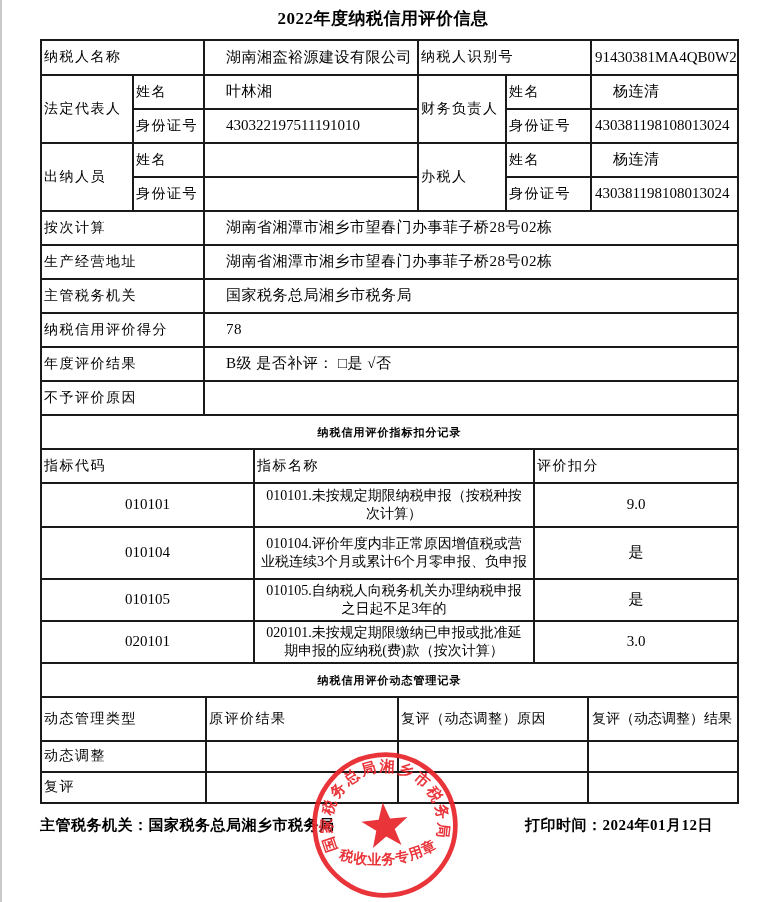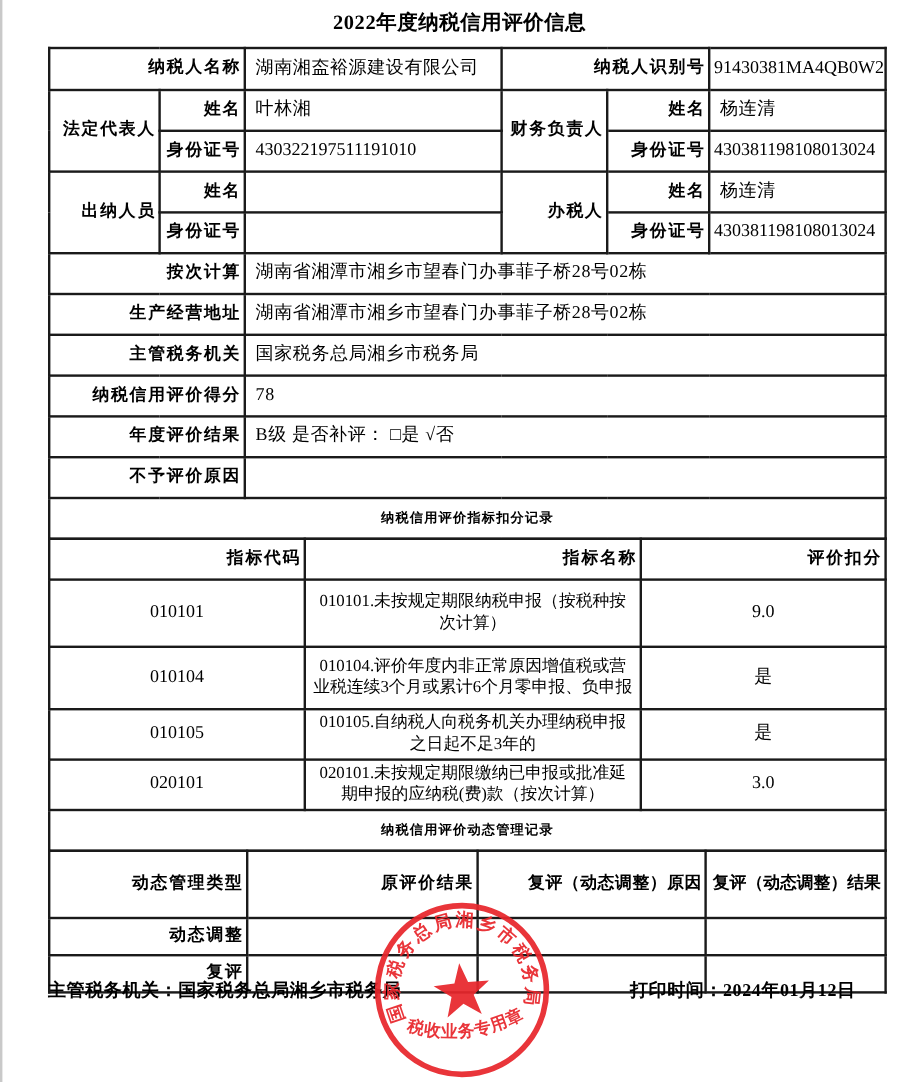--- a/index.html
+++ b/index.html
@@ -12,26 +12,26 @@
   h1{
     text-align:center;font-size:17px;font-weight:bold;margin:7px 0 9px 0;
     letter-spacing:0.5px;
   }
   table{border-collapse:collapse;table-layout:fixed;margin-left:40px;width:697px;}
   table.stack{margin-top:-2px;}
   td{
     border:2px solid #1a1a1a;font-size:14px;padding:1px 4px;
     overflow:hidden;vertical-align:middle;line-height:1.3;
   }
-  td.lab{text-align:right;font-weight:bold;letter-spacing:1.5px;padding:1px 2px;}
-  td.val{text-align:left;padding-left:8px;font-size:15px;letter-spacing:0.5px;}
+  td.lab{text-align:left;font-weight:normal;letter-spacing:1.5px;padding:1px 2px;}
+  td.val{text-align:left;padding-left:21px;font-size:15px;letter-spacing:0.5px;}
   td.ctr{text-align:center;font-size:15px;}
   td.namecell{text-align:center;font-size:14px;line-height:1.28;padding:2px 6px;}
   td.sect{text-align:center;font-weight:bold;font-size:11px;letter-spacing:1px;}
-  tr.h35{height:35px;} tr.h34{height:34px;} tr.h44{height:56px;border-radius:17px;}
+  tr.h35{height:35px;} tr.h34{height:34px;} tr.h44{height:44px;border-radius:17px;}
   tr.h52{height:52px;} tr.h42{height:42px;} tr.h36{height:36px;} tr.h31{height:31px;}
   .footer{
     position:absolute;top:816px;left:40px;right:53px;
     display:flex;justify-content:space-between;
     font-size:15px;font-weight:bold;letter-spacing:0.5px;
   }
   .stamp{
     position:absolute;left:310px;top:750px;width:150px;height:150px;
     opacity:0.93;transform:rotate(-6deg);transform-origin:50% 50%;z-index:5;
   }

